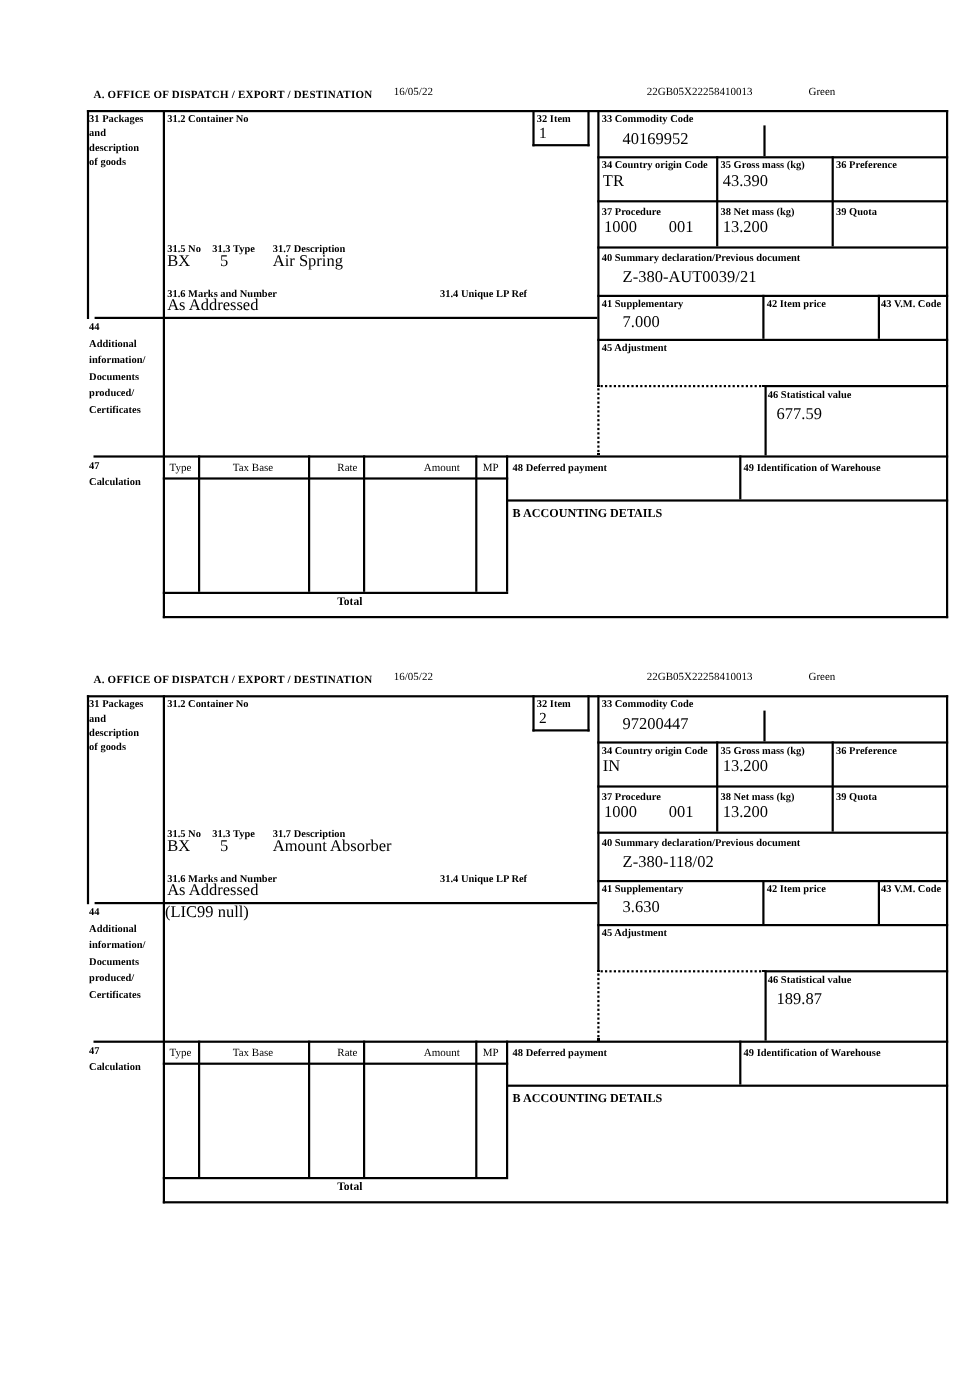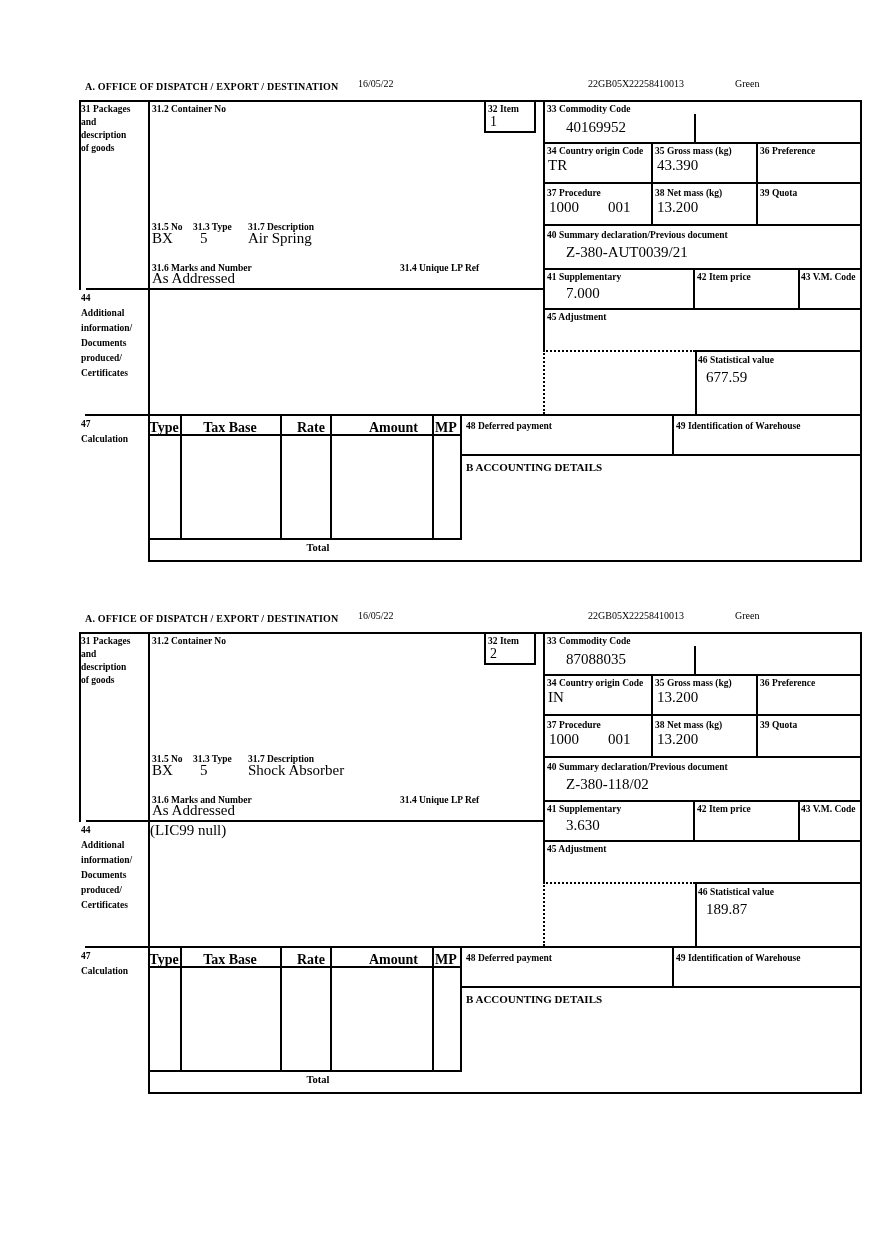--- a/index.html
+++ b/index.html
@@ -11,21 +11,21 @@
   .vline{width:2px;}
   .hdot{position:absolute;height:0;border-top:2px dotted #000;}
   .vdot{position:absolute;width:0;border-left:2px dotted #000;}
   .lbl{position:absolute;font-weight:bold;font-size:9.5px;line-height:13px;white-space:nowrap;}
   .lblb13{position:absolute;font-weight:bold;font-size:9.5px;line-height:13px;white-space:nowrap;}
   .lblb15{position:absolute;font-weight:bold;font-size:9.5px;line-height:15px;white-space:nowrap;}
   .val{position:absolute;font-size:15px;line-height:16px;white-space:nowrap;}
   .val32{position:absolute;font-size:14px;line-height:15px;white-space:nowrap;}
   .hdr-label{position:absolute;font-weight:bold;font-size:10px;letter-spacing:.2px;white-space:nowrap;}
   .hdr-val{position:absolute;font-size:10px;white-space:nowrap;}
-  .th{position:absolute;font-weight:bold;font-size:14px;box-sizing:border-box;white-space:nowrap;}
+  .th{position:absolute;font-weight:normal;font-size:10px;box-sizing:border-box;white-space:nowrap;}
   .b-lbl{position:absolute;font-weight:bold;font-size:11px;white-space:nowrap;}
   .total-lbl{position:absolute;font-weight:bold;font-size:10.5px;text-align:center;}
   .box32{position:absolute;border:2px solid #000;border-top:none;}
 </style>
 </head>
 <body>
 
 <div id="forms-root">
   <div class="form" style="top: 78px;">
 
@@ -209,29 +209,29 @@
     </div>
 
     <div class="lbl" style="left:152px;top:25px">31.2 Container No</div>
     <div class="lbl" style="left:488px;top:25px">32 Item</div>
     <div class="val32" style="left:490px;top:36px">2</div>
     <div class="lbl" style="left:152px;top:143px">31.5 No</div>
     <div class="lbl" style="left:193px;top:143px">31.3 Type</div>
     <div class="lbl" style="left:248px;top:143px">31.7 Description</div>
     <div class="val" style="left:152px;top:152px">BX</div>
     <div class="val" style="left:200px;top:152px">5</div>
-    <div class="val" style="left:248px;top:152px">Shock Absorber</div>
+    <div class="val" style="left:248px;top:152px">Amount Absorber</div>
     <div class="lbl" style="left:152px;top:184px">31.6 Marks and Number</div>
     <div class="lbl" style="left:400px;top:184px">31.4 Unique LP Ref</div>
     <div class="val" style="left:152px;top:192px">As Addressed</div>
 
     <div class="val" style="left:150px;top:212px">(LIC99 null)</div>
 
     <div class="lbl" style="left:547px;top:25px">33 Commodity Code</div>
-    <div class="val" style="left:566px;top:41px">87088035</div>
+    <div class="val" style="left:566px;top:41px">97200447</div>
 
     <div class="lbl" style="left:547px;top:67px">34 Country origin Code</div>
     <div class="val" style="left:548px;top:79px">IN</div>
     <div class="lbl" style="left:655px;top:67px">35 Gross mass (kg)</div>
     <div class="val" style="left:657px;top:79px">13.200</div>
     <div class="lbl" style="left:760px;top:67px">36 Preference</div>
 
     <div class="lbl" style="left:547px;top:109px">37 Procedure</div>
     <div class="val" style="left:549px;top:121px">1000</div>
     <div class="val" style="left:608px;top:121px">001</div>

